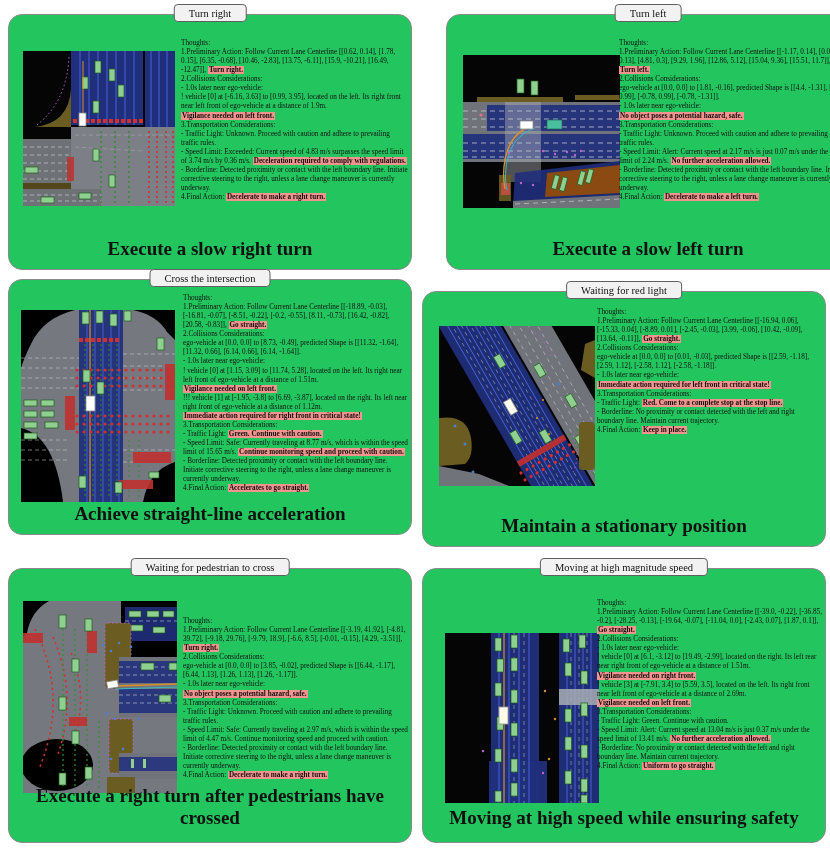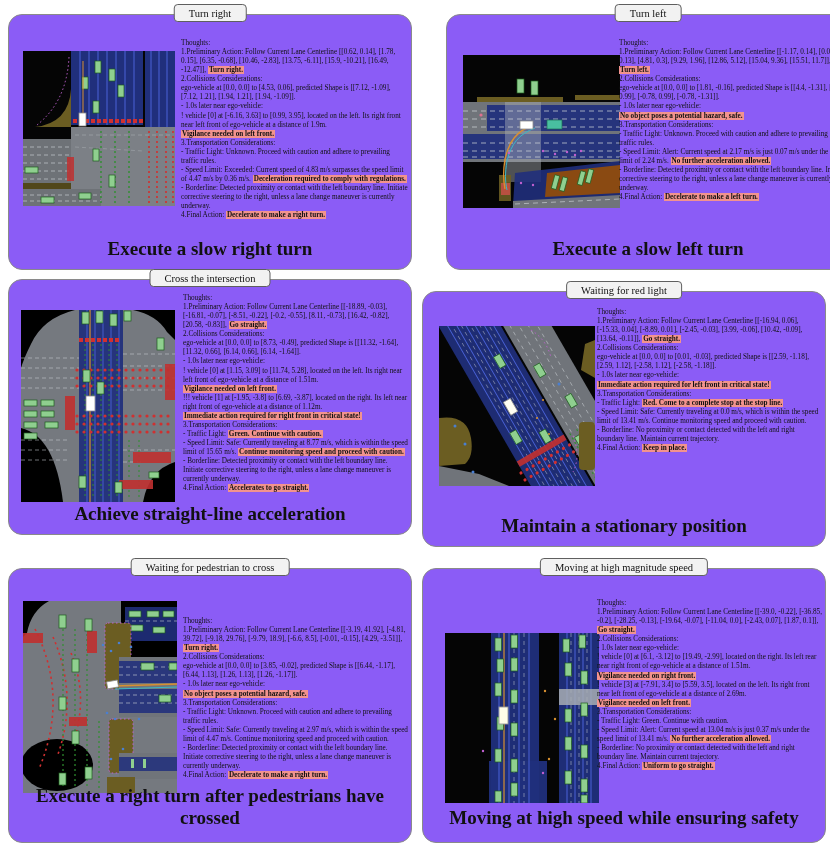--- a/index.html
+++ b/index.html
@@ -1,18 +1,18 @@
 <!DOCTYPE html>
 <html><head>
 <meta charset="utf-8">
 <style>
   html,body{margin:0;padding:0;}
   body{width:830px;height:849px;background:#ffffff;position:relative;
        font-family:"Liberation Serif", serif;color:#111;overflow:hidden;}
-  .panel{position:absolute;background:#8b5cf6;border:1.6px solid #8a8a8a;border-radius:14px;box-sizing:border-box;}
+  .panel{position:absolute;background:#22c55e;border:1.6px solid #8a8a8a;border-radius:14px;box-sizing:border-box;}
   #p1{left:8px;top:14px;width:404px;height:256px;}
   #p2{left:422px;top:14px;width:404px;height:256px;margin-left:24px;}
   #p3{left:8px;top:279px;width:404px;height:256px;}
   #p4{left:422px;top:291px;width:404px;height:256px;}
   #p5{left:8px;top:568px;width:404px;height:275px;}
   #p6{left:422px;top:568px;width:404px;height:275px;}
   .titlebox{position:absolute;top:-11px;left:50%;transform:translateX(-50%);
       background:#f2f2f2;border:1.5px solid #5f5f5f;border-radius:4px;
       padding:2.5px 14px;font-size:10.5px;white-space:nowrap;z-index:2;}
   .map{position:absolute;display:block;}
@@ -110,27 +110,26 @@
     </g>
     <rect x="44" y="106" width="7" height="24" fill="#c03030" opacity=".85"></rect>
     <path d="M46,6 Q44,50 14,74" stroke="#c060d0" stroke-width="1" stroke-dasharray="1.5,2.5" fill="none"></path>
     <line x1="60" y1="10" x2="60" y2="62" stroke="#d89030" stroke-width="1"></line>
     <rect x="56" y="62" width="7" height="13" fill="#ffffff" stroke="#8c8c8c" stroke-width=".8"></rect>
   </svg>
   <div class="thoughts">
       <div><span>Thoughts:</span></div>
       <div><span>1.Preliminary Action: Follow Current Lane Centerline [[0.62, 0.14], [1.78, 0.15], [6.35, -0.68], [10.46, -2.83], [13.75, -6.11], [15.9, -10.21], [16.49, -12.47]], </span><span class="hl">Turn right.</span></div>
       <div><span>2.Collisions Considerations:</span></div>
-      <div><span>ego-vehicle at [0.0, 0.0] to [4.53, 0.06], predicted Shape is [[7.12, -1.09], [7.12, 1.21], [1.94, 1.21], [1.94, -1.09]].</span></div>
       <div><span>- 1.0s later near ego-vehicle:</span></div>
       <div><span>! vehicle [0] at [-6.16, 3.63] to [0.99, 3.95], located on the left. Its right front near left front of ego-vehicle at a distance of 1.9m.</span></div>
       <div><span class="hl">Vigilance needed on left front.</span></div>
       <div><span>3.Transportation Considerations:</span></div>
       <div><span>- Traffic Light: Unknown. Proceed with caution and adhere to prevailing traffic rules.</span></div>
-      <div><span>- Speed Limit: Exceeded: Current speed of 4.83 m/s surpasses the speed limit of 4.47 m/s by 0.36 m/s. </span><span class="hl">Deceleration required to comply with regulations.</span></div>
+      <div><span>- Speed Limit: Exceeded: Current speed of 4.83 m/s surpasses the speed limit of 3.74 m/s by 0.36 m/s. </span><span class="hl">Deceleration required to comply with regulations.</span></div>
       <div><span>- Borderline: Detected proximity or contact with the left boundary line. Initiate corrective steering to the right, unless a lane change maneuver is currently underway.</span></div>
       <div><span>4.Final Action: </span><span class="hl">Decelerate to make a right turn.</span></div>
     </div>
   <div class="caption">Execute a slow right turn</div>
 </section>
 
 <section class="panel" id="p2">
   <div class="titlebox">Turn left</div>
   <svg class="map" viewBox="0 0 157 153" preserveAspectRatio="none">
     <rect width="157" height="153" fill="#050505"></rect>
@@ -395,21 +394,20 @@
   </svg>
   <div class="thoughts">
       <div><span>Thoughts:</span></div>
       <div><span>1.Preliminary Action: Follow Current Lane Centerline [[-16.94, 0.06], [-15.33, 0.04], [-8.89, 0.01], [-2.45, -0.03], [3.99, -0.06], [10.42, -0.09], [13.64, -0.11]], </span><span class="hl">Go straight.</span></div>
       <div><span>2.Collisions Considerations:</span></div>
       <div><span>ego-vehicle at [0.0, 0.0] to [0.01, -0.03], predicted Shape is [[2.59, -1.18], [2.59, 1.12], [-2.58, 1.12], [-2.58, -1.18]].</span></div>
       <div><span>- 1.0s later near ego-vehicle:</span></div>
       <div><span class="hl">Immediate action required for left front in critical state!</span></div>
       <div><span>3.Transportation Considerations:</span></div>
       <div><span>- Traffic Light: </span><span class="hl">Red. Come to a complete stop at the stop line.</span></div>
-      <div><span>- Speed Limit: Safe: Currently traveling at 0.0 m/s, which is within the speed limit of 13.41 m/s. Continue monitoring speed and proceed with caution.</span></div>
       <div><span>- Borderline: No proximity or contact detected with the left and right boundary line. Maintain current trajectory.</span></div>
       <div><span>4.Final Action: </span><span class="hl">Keep in place.</span></div>
     </div>
   <div class="caption">Maintain a stationary position</div>
 </section>
 
 <section class="panel" id="p5">
   <div class="titlebox">Waiting for pedestrian to cross</div>
   <svg class="map" viewBox="0 0 154 192" preserveAspectRatio="none">
     <rect width="154" height="192" fill="#75797f"></rect>

